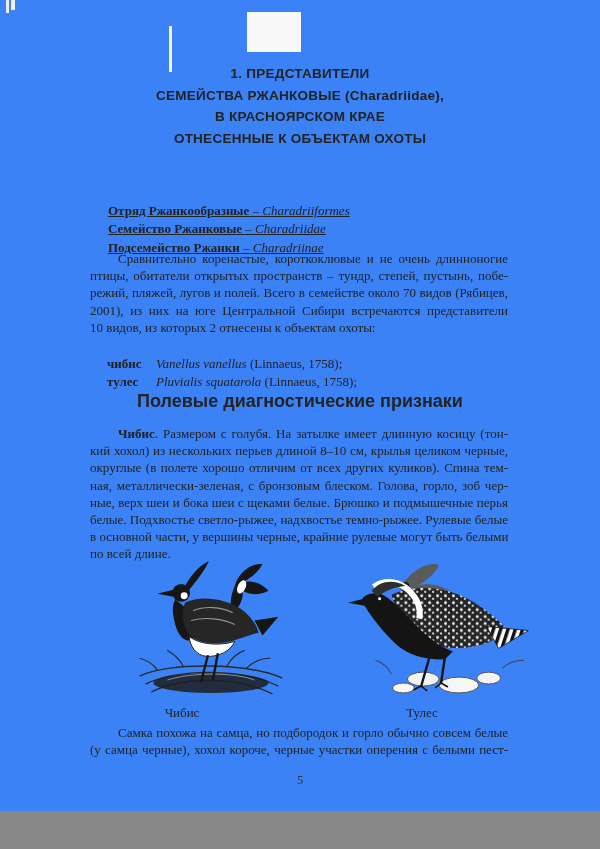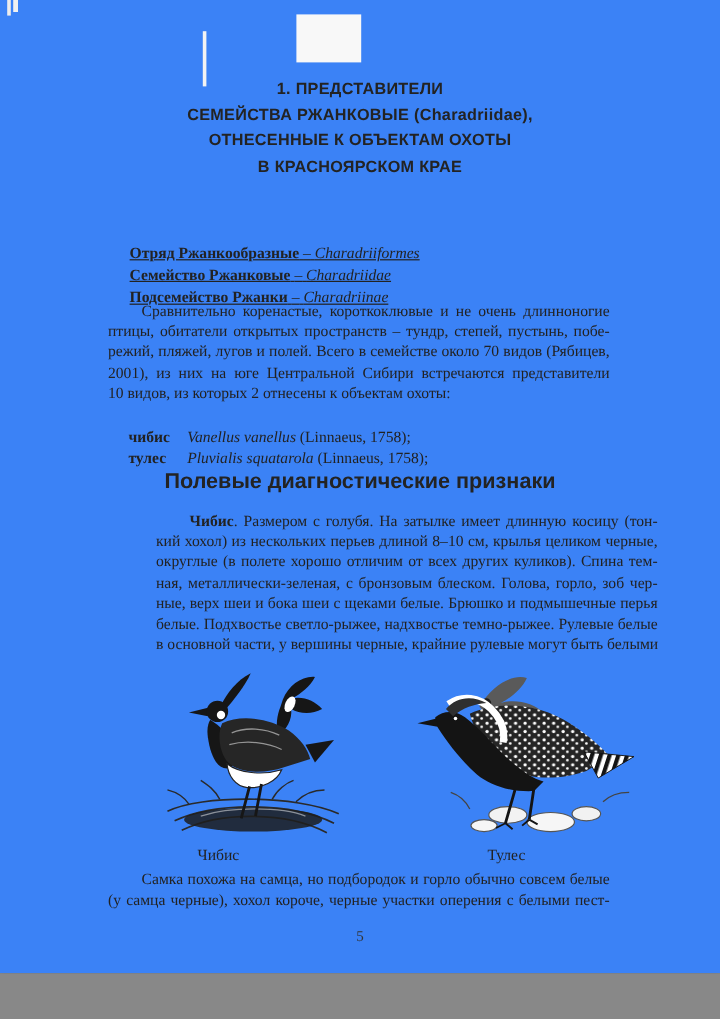--- a/index.html
+++ b/index.html
@@ -30,21 +30,21 @@
 
   .intro{top:250px;}
   .speciesList{top:355px;line-height:18px;}
   .speciesList .row{white-space:nowrap;padding-left:17px;}
   .speciesList .cname{font-weight:bold;display:inline-block;width:49px;}
   .speciesList .latin{font-style:italic;}
 
   .section-heading{position:absolute;top:391px;left:0;right:0;text-align:center;
       font-family:"Liberation Sans", sans-serif;font-weight:bold;font-size:18px;color:#232323;}
 
-  .chibis{top:425px;margin-left:40px;}
+  .chibis{top:425px;}
   .lead{font-weight:bold;}
 
   .figures{position:absolute;top:559px;left:88px;width:474px;display:flex;
       justify-content:space-between;}
   .figure{width:230px;text-align:center;}
   .figure svg{display:block;}
   .caption{font-size:13px;margin-top:1px;}
   .figure.left .caption{padding-right:42px;}
   .figure.right .caption{padding-right:50px;}
 
@@ -59,22 +59,22 @@
 <div class="sheet">
 
   <div class="art a1"></div>
   <div class="art a2"></div>
   <div class="art a3"></div>
   <div class="art a4"></div>
 
   <div class="main-title">
     <div>1. ПРЕДСТАВИТЕЛИ</div>
     <div>СЕМЕЙСТВА РЖАНКОВЫЕ (Charadriidae),</div>
+    <div>В КРАСНОЯРСКОМ КРАЕ</div>
     <div>ОТНЕСЕННЫЕ К ОБЪЕКТАМ ОХОТЫ</div>
-    <div>В КРАСНОЯРСКОМ КРАЕ</div>
   </div>
 
   <div class="block taxo">
     <div class="row"><span class="rank">Отряд Ржанкообразные</span>
       <span>–</span>
       <span class="latin">Charadriiformes</span></div>
     <div class="row"><span class="rank">Семейство Ржанковые</span>
       <span>–</span>
       <span class="latin">Charadriidae</span></div>
     <div class="row"><span class="rank">Подсемейство Ржанки</span>
@@ -100,20 +100,21 @@
   <div class="section-heading">Полевые диагностические признаки</div>
 
   <div class="block chibis">
     <div class="line first"><span class="lead">Чибис</span><span>. Размером с голубя. На затылке имеет длинную косицу (тон-</span></div>
     <div class="line">кий хохол) из нескольких перьев длиной 8–10 см, крылья целиком черные,</div>
     <div class="line">округлые (в полете хорошо отличим от всех других куликов). Спина тем-</div>
     <div class="line">ная, металлически-зеленая, с бронзовым блеском. Голова, горло, зоб чер-</div>
     <div class="line">ные, верх шеи и бока шеи с щеками белые. Брюшко и подмышечные перья</div>
     <div class="line">белые. Подхвостье светло-рыжее, надхвостье темно-рыжее. Рулевые белые</div>
     <div class="line">в основной части, у вершины черные, крайние рулевые могут быть белыми</div>
+    <div class="line last">по всей длине.</div>
   </div>
 
   <div class="figures">
 
     <div class="figure left">
       <svg viewBox="0 0 232 146" width="230" height="145">
 
         <path d="M149,24 C154,12 165,4 176,5 C172,13 164,19 157,23 C166,21 176,25 182,32 C173,37 163,36 156,32 C157,41 152,50 145,54 C143,46 144,37 147,30 Z" fill="#161616"></path>
         <ellipse cx="155" cy="28" rx="4" ry="7" fill="#fff" transform="rotate(25 155 28)"></ellipse>
 

